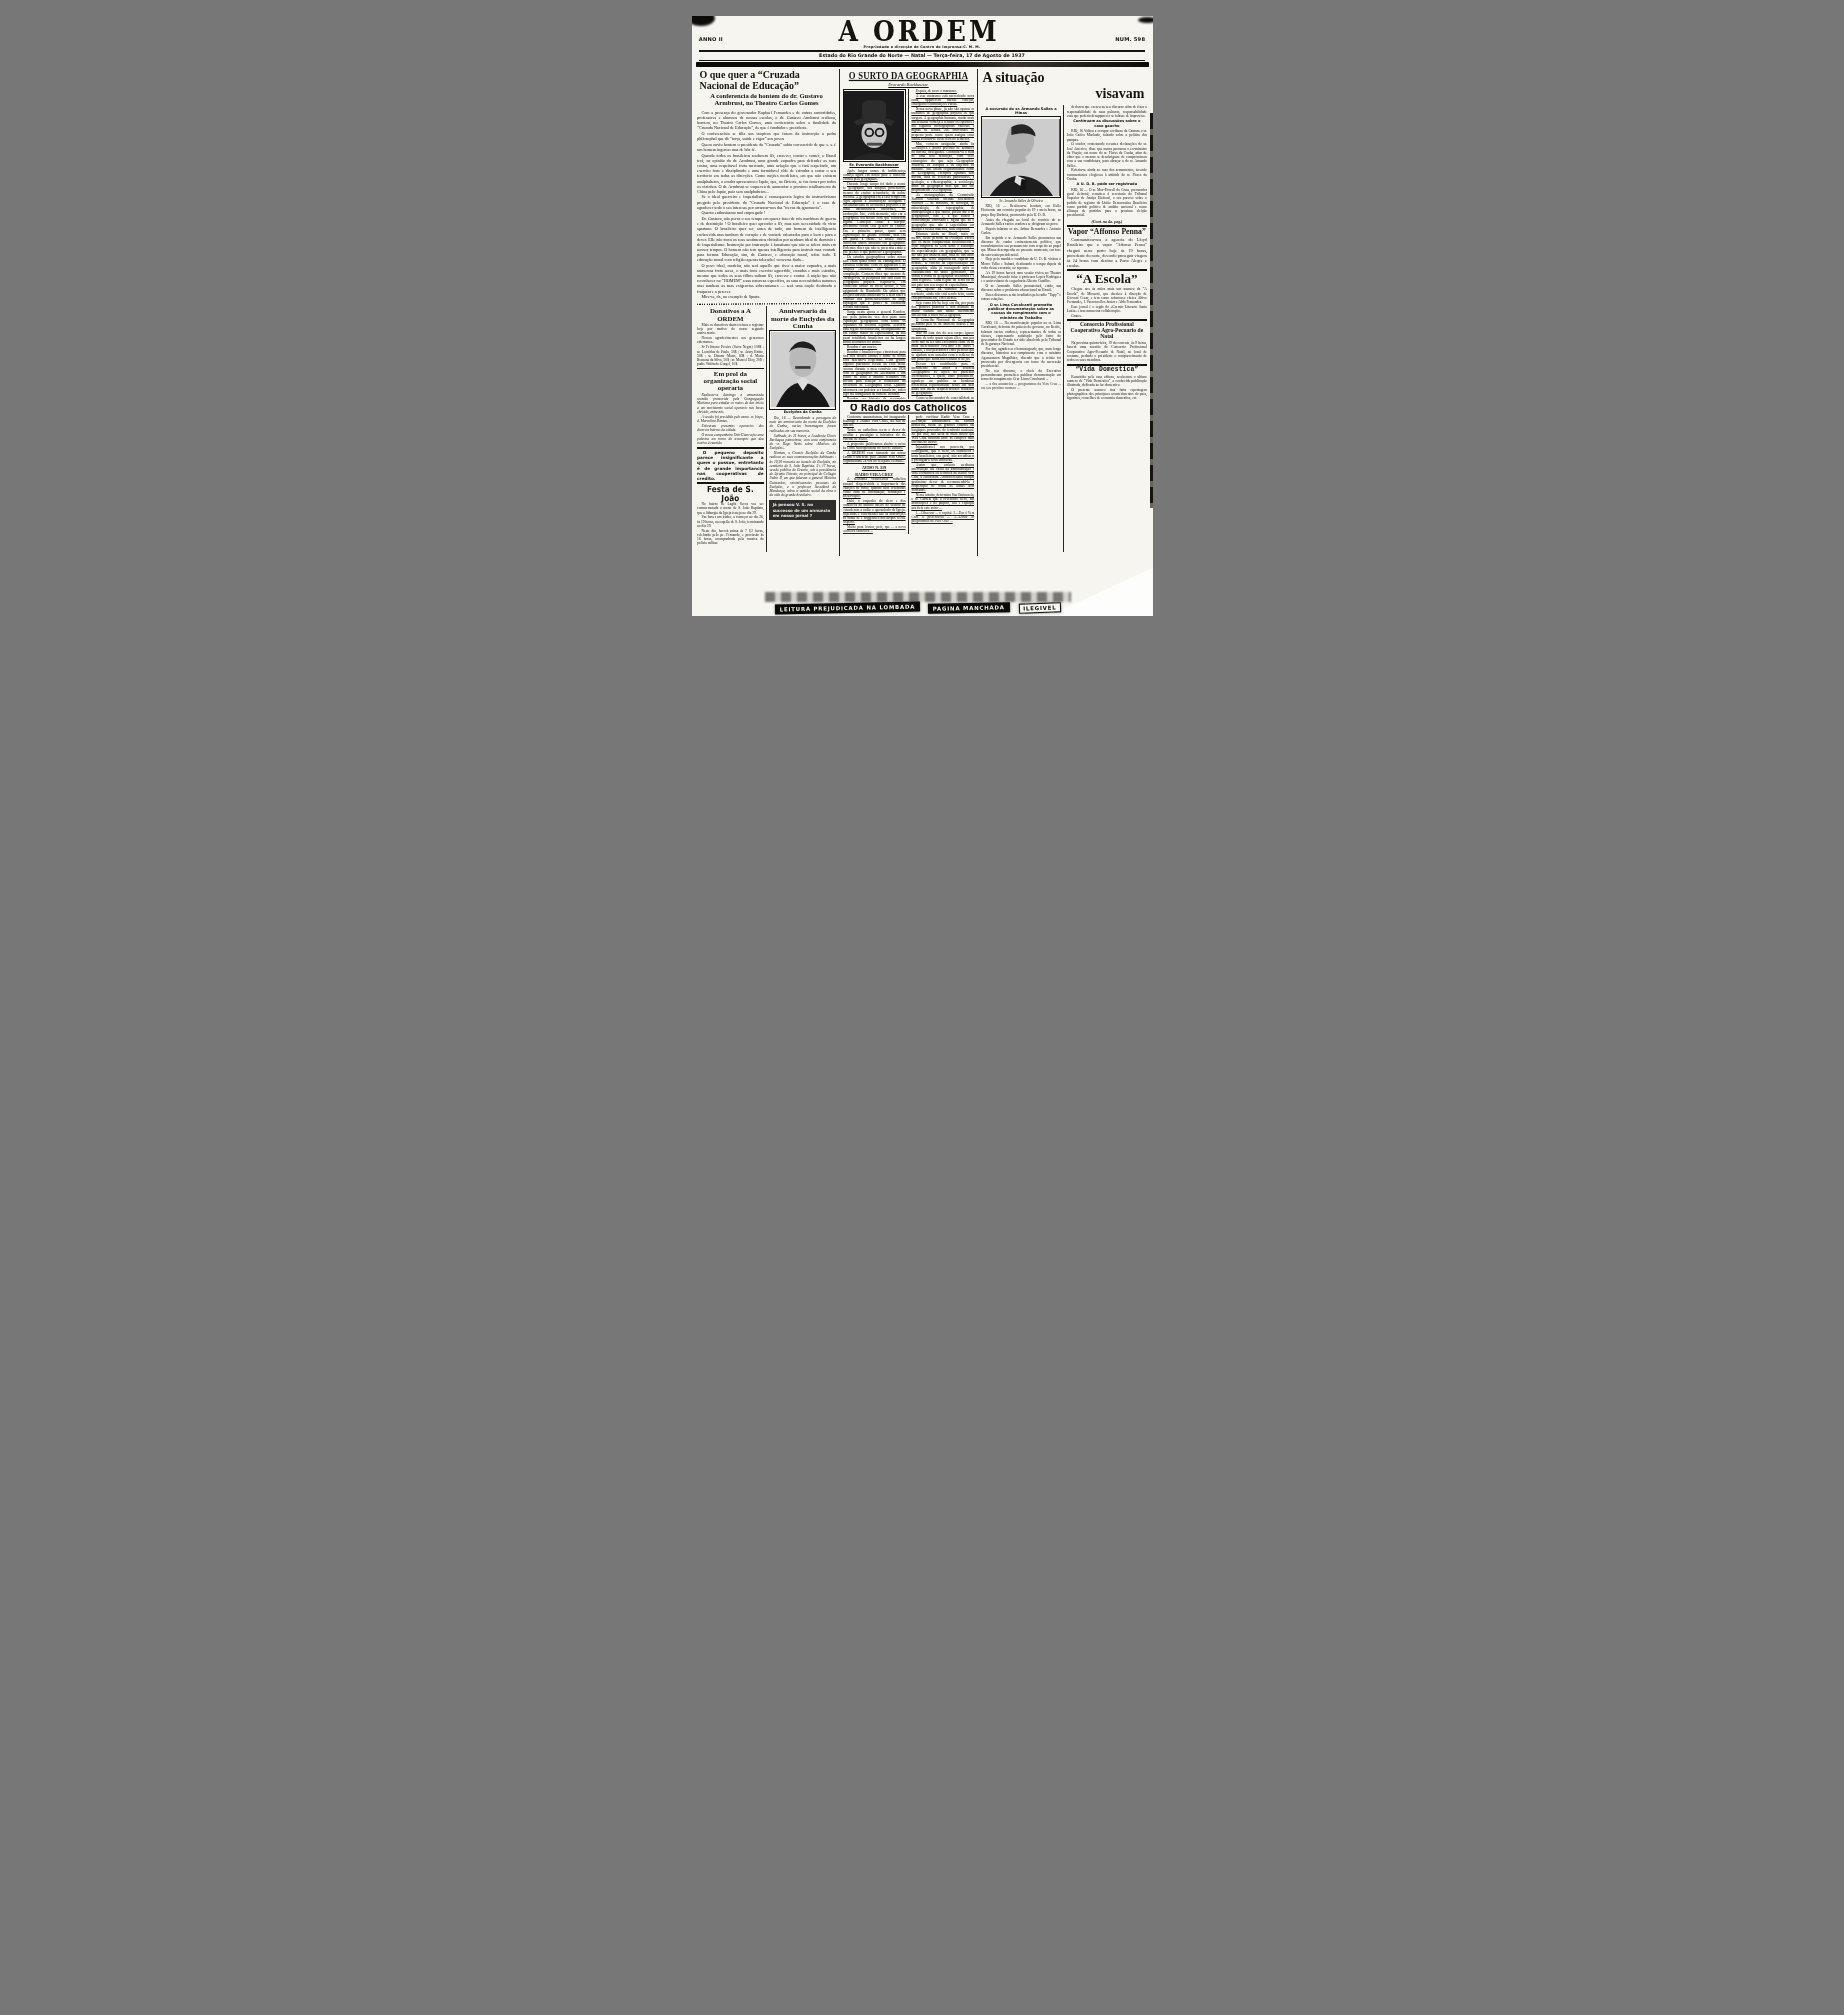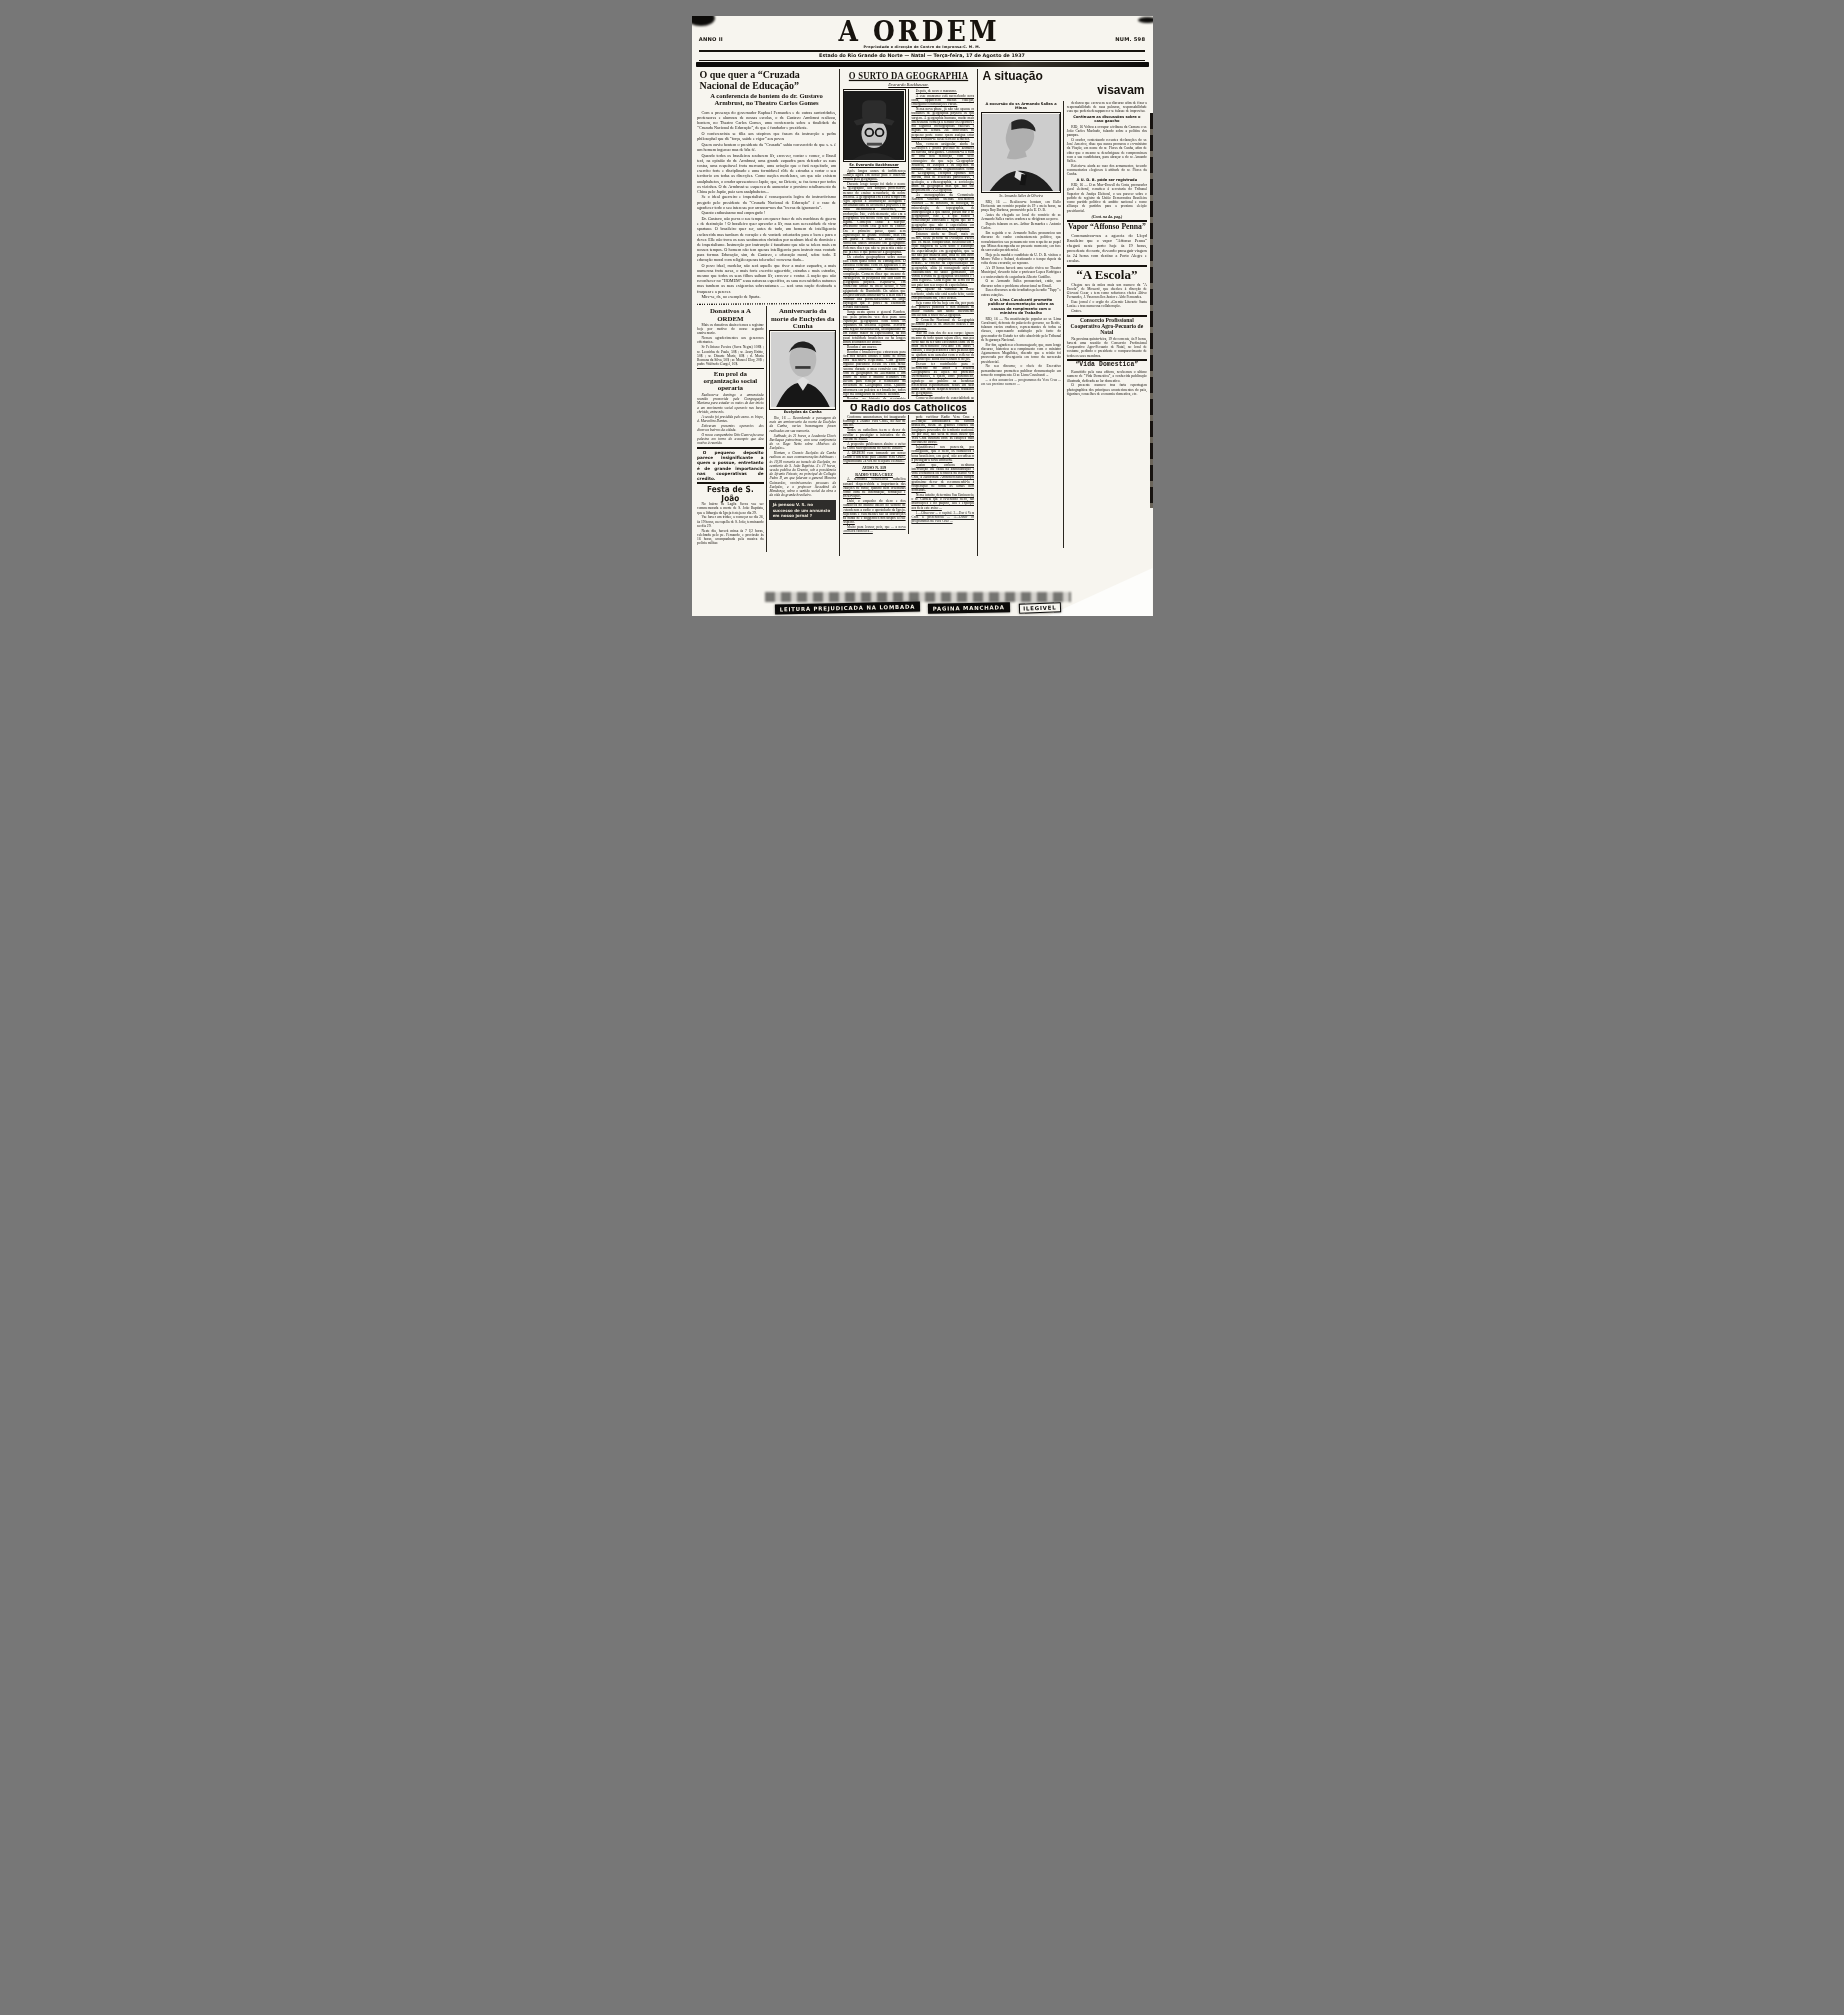--- a/index.html
+++ b/index.html
@@ -42,21 +42,21 @@
   .p.big{font-size:4.2px;line-height:1.22;}
   .p.it{font-style:italic;}
   .p.bold-note{font-family:"DejaVu Sans",sans-serif;font-weight:bold;font-size:4.2px;line-height:1.25;text-indent:5.6px;}
   .smudged{filter:blur(0.3px) contrast(1.6);opacity:.85;}
 
   .sec-title{font-weight:bold;text-align:center;margin:0.8px 0 1.2px 0;line-height:1.05;}
   .t-cruzada{font-size:10px;text-align:left;padding-left:2.4px;transform:scaleY(1.05);}
   .t-sub{font-size:6.6px;margin:2.4px 3.2px 2.8px 3.2px;}
   .t-geo{font-size:8.7px;letter-spacing:0.2px;white-space:nowrap;transform:scaleY(1.25);margin-top:1.6px;}
   .byline{font-style:italic;font-size:4.6px;text-align:center;margin:2.4px 0 1.6px 0;}
-  .t-situacao{font-family:Liberation Sans, sans-serif;font-size:12px;font-weight:bold;line-height:1.15;margin:0.8px 0 3.2px 0;}
+  .t-situacao{font-family:Liberation Serif, serif;font-size:14px;font-weight:bold;line-height:1.15;margin:0.8px 0 3.2px 0;}
   .t-situacao .l1{display:block;text-align:left;padding-left:1.6px;}
   .t-situacao .l2{display:block;text-align:right;padding-right:2.4px;}
   .t-med{font-size:6.9px;}
   .t-sans{font-family:"DejaVu Sans",sans-serif;font-size:7.3px;letter-spacing:0.1px;transform:scaleY(1.15);}
   .t-small-head{font-family:"DejaVu Sans",sans-serif;font-weight:bold;font-size:3.6px;text-align:center;margin:1.2px 2.4px;line-height:1.2;}
   .t-aviso{font-weight:bold;text-align:center;font-size:4px;margin:1.6px 0 0.8px 0;}
   .cont-note{font-style:italic;font-weight:bold;text-align:center;font-size:4px;margin:1.2px 0;}
   .caption{font-style:italic;text-align:center;font-size:3.5px;margin:0.8px 0 1.6px 0;}
   .caption.b{font-weight:bold;font-style:normal;font-family:"DejaVu Sans",sans-serif;font-size:3.6px;}
 

